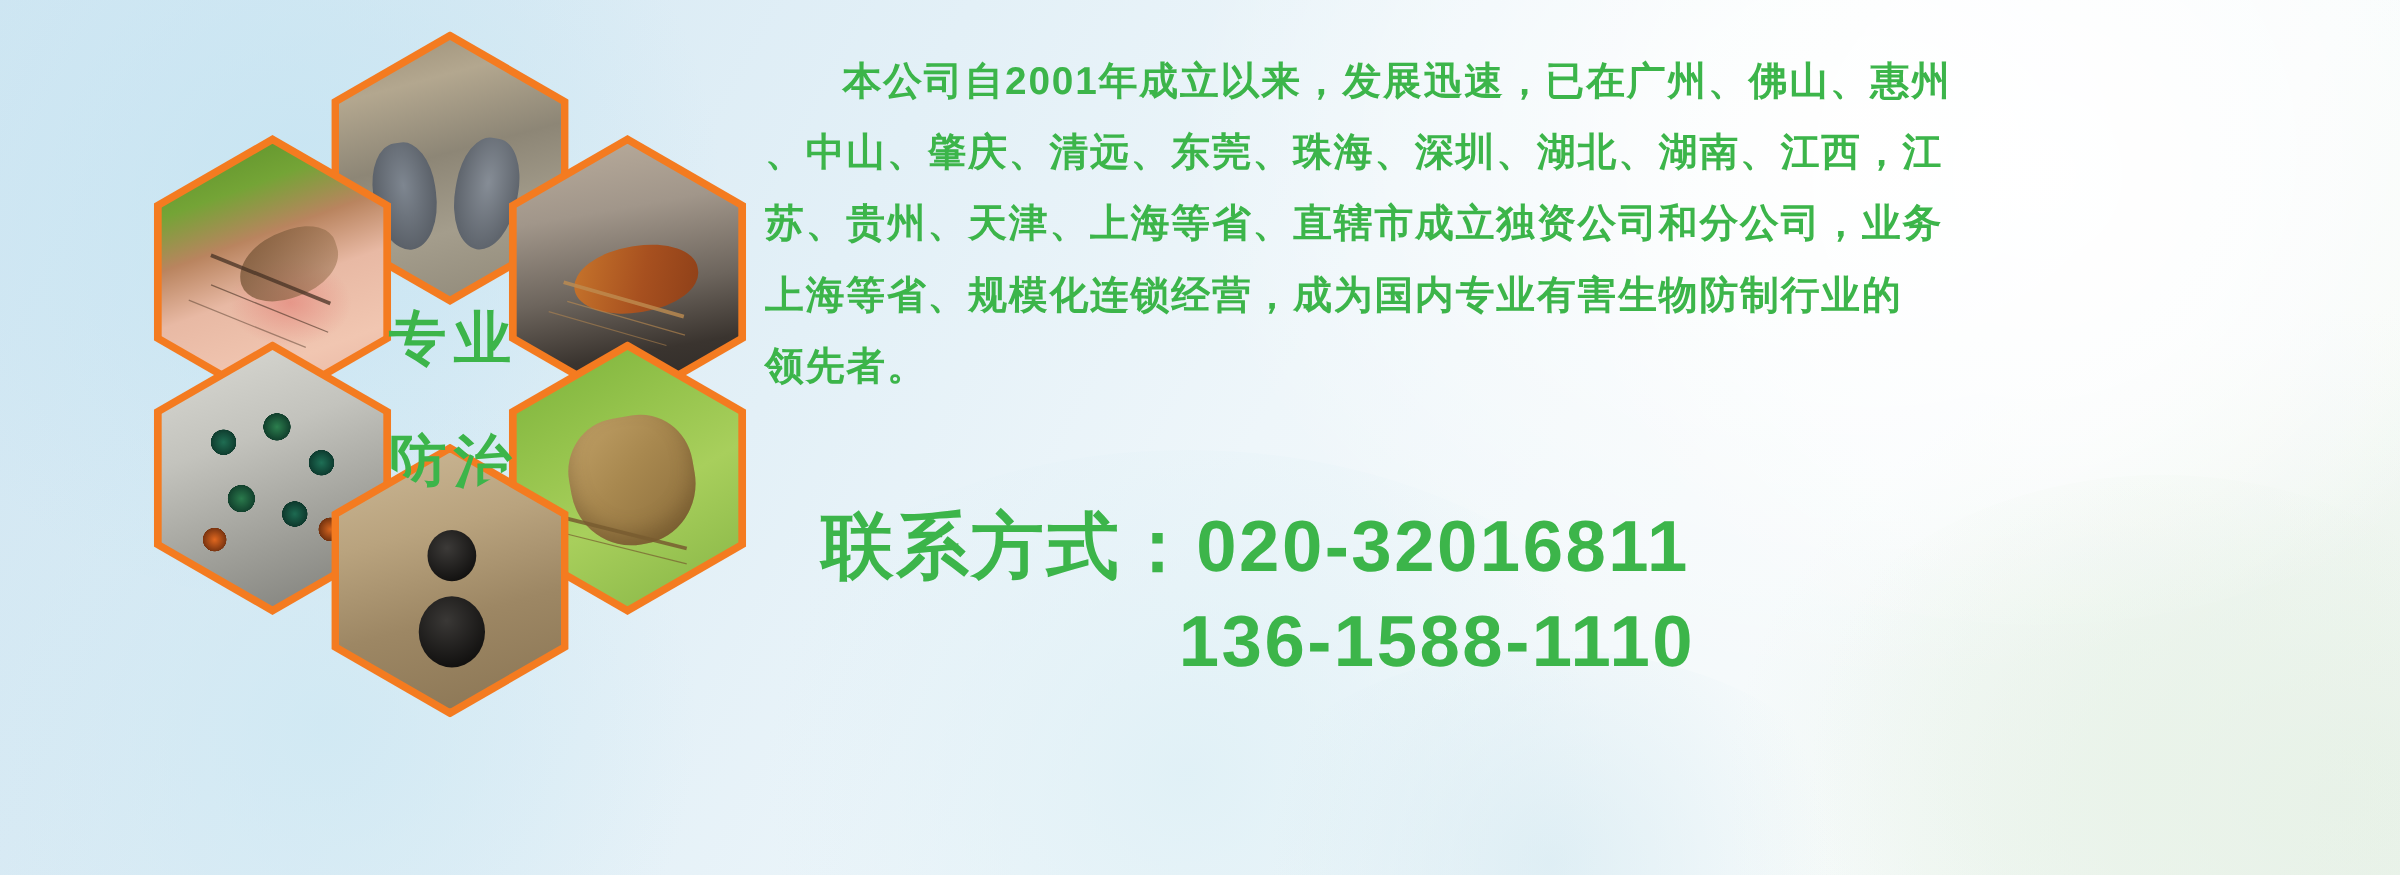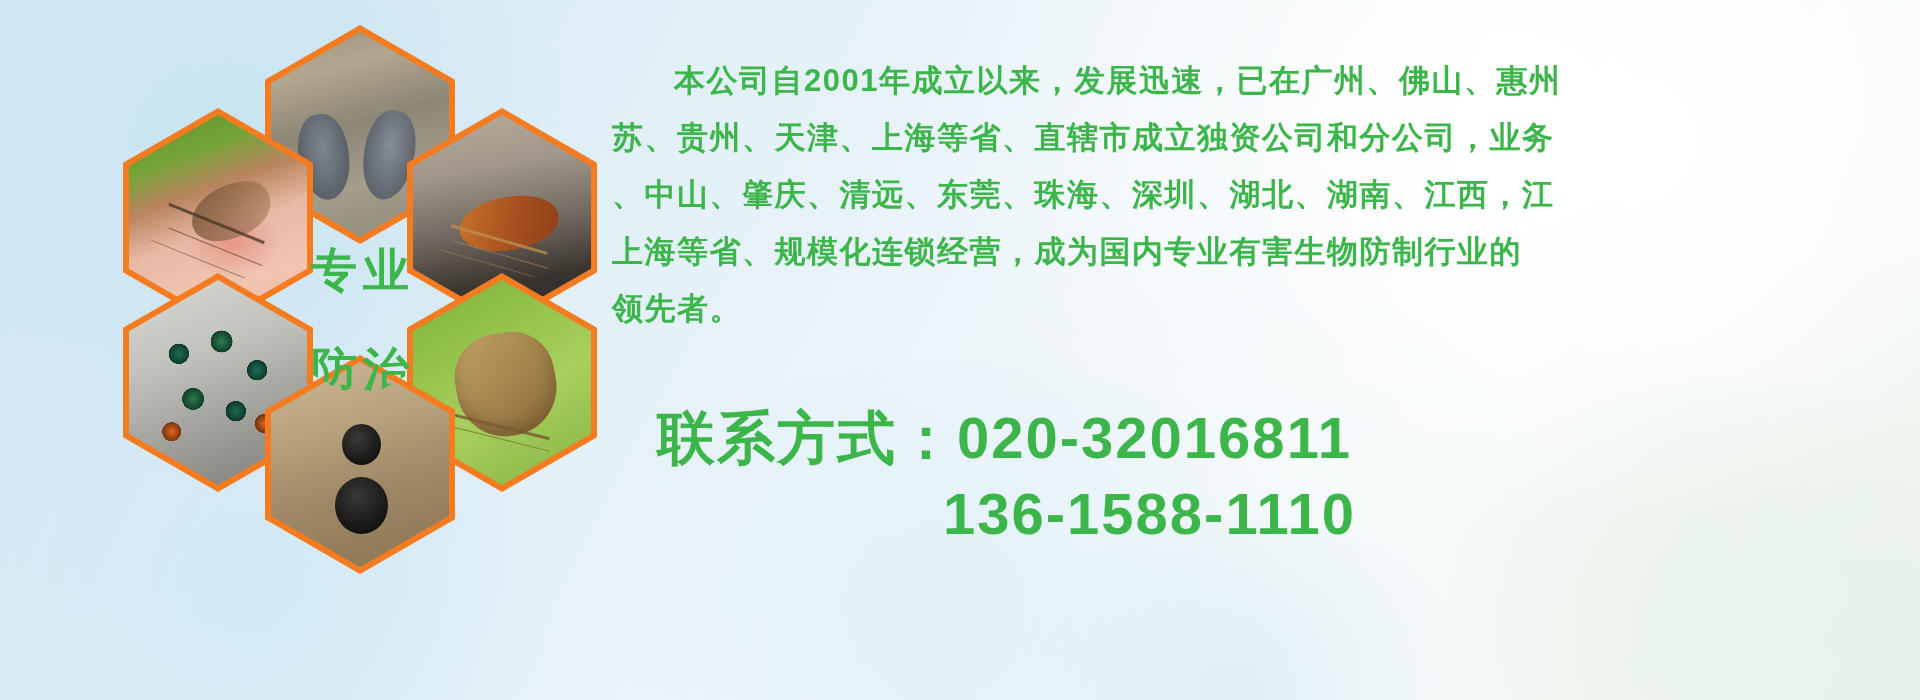--- a/index.html
+++ b/index.html
@@ -213,21 +213,21 @@
     position:absolute; left:36%; top:56%;
     width:30%; height:28%;
     background: radial-gradient(circle at 42% 34%, #3a3836 0%, #121110 76%);
     border-radius: 50%;
   }
 
   
   #copy {
     position: absolute;
     left: 612px;
-    top: 52px;
+    top: 36px;
     width: 1302px;
   }
   .para-line {
     color: #3cb54a;
     font-size: 31px;
     font-weight: bold;
     line-height: 57px;
     letter-spacing: 1.5px;
     white-space: nowrap;
   }
@@ -305,22 +305,22 @@
           <span>专业</span>
           <span>防治</span>
         </div>
       </div>
     </div>
 
   </div>
 
   <div id="copy">
     <div class="para-line first">本公司自2001年成立以来，发展迅速，已在广州、佛山、惠州</div>
+    <div class="para-line">、中山、肇庆、清远、东莞、珠海、深圳、湖北、湖南、江西，江</div>
     <div class="para-line">苏、贵州、天津、上海等省、直辖市成立独资公司和分公司，业务</div>
-    <div class="para-line">、中山、肇庆、清远、东莞、珠海、深圳、湖北、湖南、江西，江</div>
     <div class="para-line">上海等省、规模化连锁经营，成为国内专业有害生物防制行业的</div>
     <div class="para-line">领先者。</div>
   </div>
 
   <div id="contact">
     <div class="contact-line">联系方式：020-32016811</div>
     <div class="contact-line second">136-1588-1110</div>
   </div>
 
 </div>

